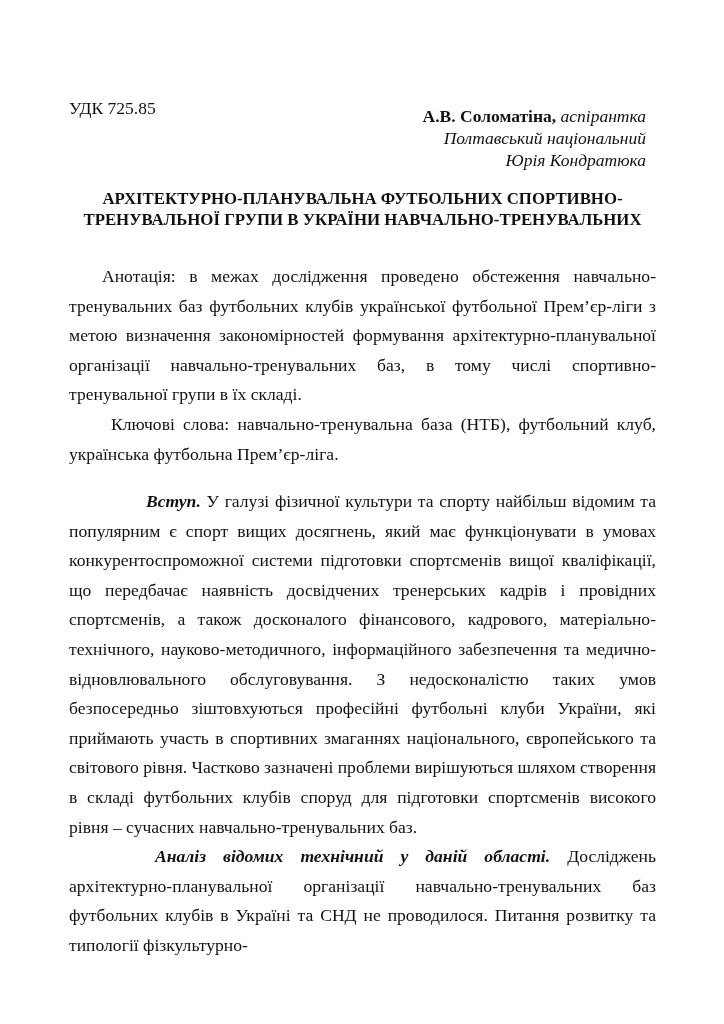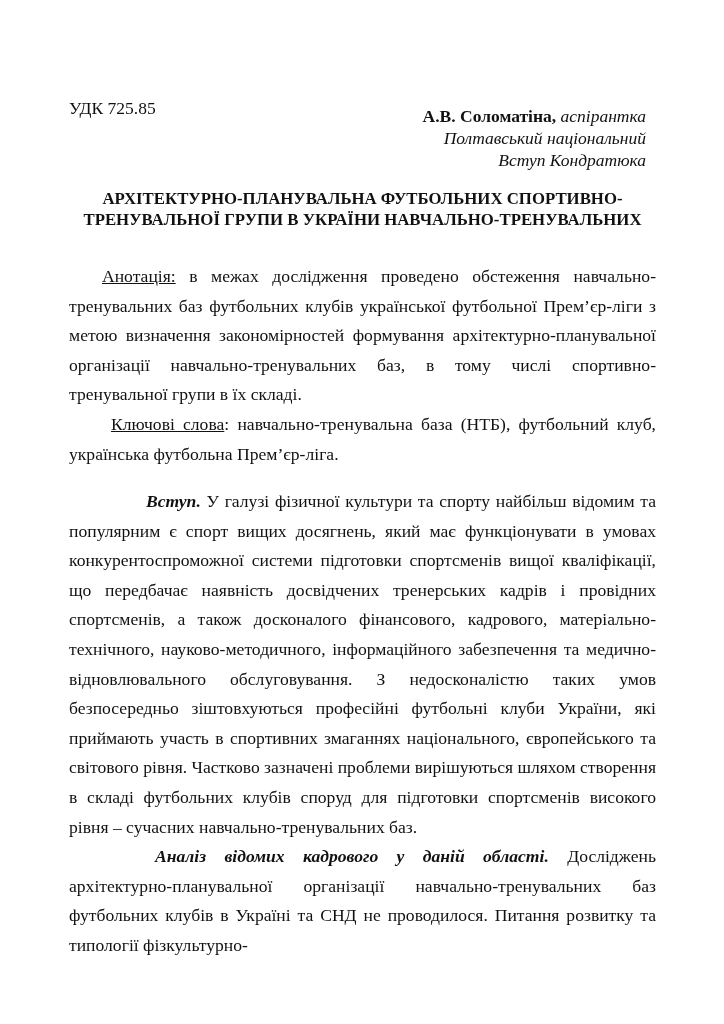--- a/index.html
+++ b/index.html
@@ -17,55 +17,55 @@
     .aff-line { display: block; }
     .title {
       position: absolute; top: 189px; left: 0; width: 587px;
       text-align: center; font-weight: bold; font-size: 16.8px; line-height: 20.5px;
     }
     .title span { display: block; white-space: nowrap; }
     .body { position: absolute; left: 0; width: 587px; font-size: 17.6px; line-height: 29.6px; text-align: justify; }
     .para { margin: 0; text-indent: 33px; }
     .para.kw { text-indent: 42px; }
     .para.analysis { text-indent: 42px; }
-    .u { text-decoration: underline; }
+    .u { }
     .bi { font-weight: bold; font-style: italic; margin-left: 44px; }
     .abs { top: 262px; }
     .intro { top: 487px; }
     .ana { top: 842px; }
   </style>
 </head>
 <body>
 
 <div class="page">
 
   <div class="hdr">
     <div class="udk">УДК 725.85</div>
     <div class="author">
       <div>
         <span class="name">А.В. Соломатіна,</span><span class="role"> аспірантка</span>
       </div>
       <div class="aff">
         <span class="aff-line">Полтавський національний</span>
-        <span class="aff-line">Вступ Кондратюка</span>
+        <span class="aff-line">Юрія Кондратюка</span>
       </div>
     </div>
   </div>
 
   <div class="title">
     <span>АРХІТЕКТУРНО-ПЛАНУВАЛЬНА ФУТБОЛЬНИХ СПОРТИВНО-</span>
     <span>ТРЕНУВАЛЬНОЇ ГРУПИ В УКРАЇНИ НАВЧАЛЬНО-ТРЕНУВАЛЬНИХ</span>
   </div>
 
   <div class="body abs">
     <p class="para"><span class="u">Анотація:</span><span> в межах дослідження проведено обстеження навчально-тренувальних баз футбольних клубів української футбольної Прем’єр-ліги з метою визначення закономірностей формування архітектурно-планувальної організації навчально-тренувальних баз, в тому числі спортивно-тренувальної групи в їх складі.</span></p>
     <p class="para kw"><span class="u">Ключові слова</span><span>: навчально-тренувальна база (НТБ), футбольний клуб, українська футбольна Прем’єр-ліга.</span></p>
   </div>
 
   <div class="body intro">
     <p class="para"><span class="bi">Вступ.</span><span> У галузі фізичної культури та спорту найбільш відомим та популярним є спорт вищих досягнень, який має функціонувати в умовах конкурентоспроможної системи підготовки спортсменів вищої кваліфікації, що передбачає наявність досвідчених тренерських кадрів і провідних спортсменів, а також досконалого фінансового, кадрового, матеріально-технічного, науково-методичного, інформаційного забезпечення та медично-відновлювального обслуговування. З недосконалістю таких умов безпосередньо зіштовхуються професійні футбольні клуби України, які приймають участь в спортивних змаганнях національного, європейського та світового рівня. Частково зазначені проблеми вирішуються шляхом створення в складі футбольних клубів споруд для підготовки спортсменів високого рівня – сучасних навчально-тренувальних баз.</span></p>
   </div>
 
   <div class="body ana">
-    <p class="para analysis"><span class="bi">Аналіз відомих кадрового у даній області.</span><span> Досліджень архітектурно-планувальної організації навчально-тренувальних баз футбольних клубів в Україні та СНД не проводилося. Питання розвитку та типології фізкультурно-</span></p>
+    <p class="para analysis"><span class="bi">Аналіз відомих технічний у даній області.</span><span> Досліджень архітектурно-планувальної організації навчально-тренувальних баз футбольних клубів в Україні та СНД не проводилося. Питання розвитку та типології фізкультурно-</span></p>
   </div>
 
 </div>
 
 </body></html>

